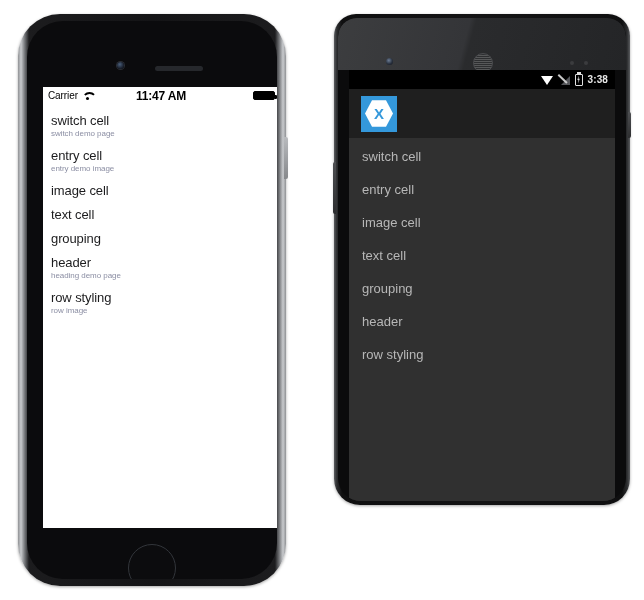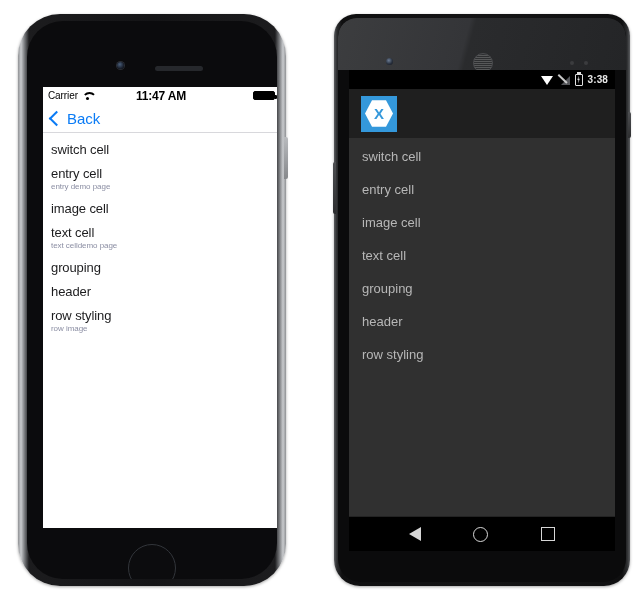--- a/index.html
+++ b/index.html
@@ -190,21 +190,21 @@
     line-height: 11px;
     letter-spacing: -0.05px;
   }
 
   
   .android {
     position: absolute;
     left: 334px;
     top: 14px;
     width: 296px;
-    height: 572px;
+    height: 491px;
     border-radius: 22px 22px 26px 26px;
     background:
       linear-gradient(to right,
         #5b5d60 0px, #2b2c2e 3px, #0f0f10 8px,
         #141415 50%,
         #0f0f10 calc(100% - 8px), #2b2c2e calc(100% - 3px), #5b5d60 100%);
     box-shadow: 0 1px 3px rgba(0,0,0,0.35);
   }
   .android-inner {
     position: absolute;
@@ -432,47 +432,42 @@
 
     <div class="ip-screen">
 
       <div class="ios-status">
         <span class="carrier">Carrier</span>
         <span class="ios-wifi"></span>
         <span class="ios-time">11:47 AM</span>
         <span class="ios-batt"></span>
       </div>
 
-      <div class="ios-nav">
-        <div class="ios-back">
-          <span class="ios-chevron"></span>
-          <span>Back</span>
-        </div>
-      </div>
 
       <div class="ios-list">
         <div class="ios-cell">
           <div class="ios-cell-title">switch cell</div>
+          <div class="ios-cell-sub">switch demo page</div>
         </div>
         <div class="ios-cell">
           <div class="ios-cell-title">entry cell</div>
-          <div class="ios-cell-sub">entry demo page</div>
+          <div class="ios-cell-sub">entry demo image</div>
         </div>
         <div class="ios-cell">
           <div class="ios-cell-title">image cell</div>
         </div>
         <div class="ios-cell">
           <div class="ios-cell-title">text cell</div>
-          <div class="ios-cell-sub">text celldemo page</div>
         </div>
         <div class="ios-cell">
           <div class="ios-cell-title">grouping</div>
         </div>
         <div class="ios-cell">
           <div class="ios-cell-title">header</div>
+          <div class="ios-cell-sub">heading demo page</div>
         </div>
         <div class="ios-cell">
           <div class="ios-cell-title">row styling</div>
           <div class="ios-cell-sub">row image</div>
         </div>
       </div>
 
     </div>
     <div class="ip-home"></div>
   </div>

